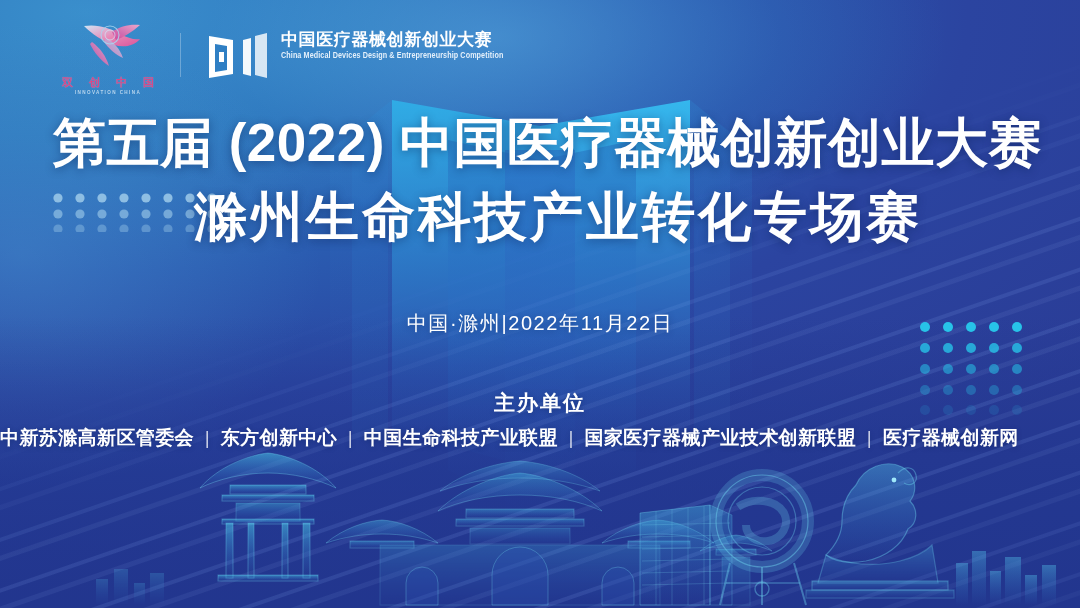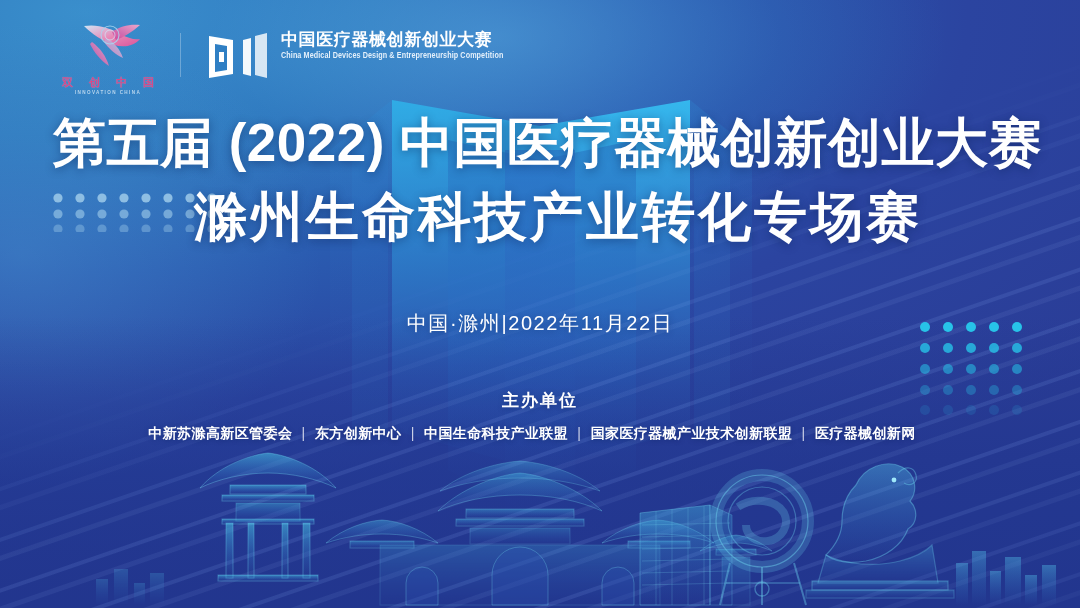--- a/index.html
+++ b/index.html
@@ -111,26 +111,26 @@
   }
 
   .meta{
     position:absolute;left:0;right:0;top:310px;text-align:center;z-index:6;
     color:#fff;font-size:20px;font-weight:400;letter-spacing:1.6px;
     text-shadow:0 1px 6px rgba(8,30,85,.4);
   }
 
   .org-title{
     position:absolute;left:0;right:0;top:389px;text-align:center;z-index:6;
-    color:#fff;font-size:17px;font-weight:700;letter-spacing:2px;
+    color:#fff;font-size:21px;font-weight:700;letter-spacing:2px;
     text-shadow:0 1px 5px rgba(8,30,85,.4);
   }
   .org-list{
-    position:absolute;left:0;right:16px;top:425px;text-align:center;z-index:6;
-    color:#fff;font-size:14px;font-weight:700;letter-spacing:.4px;
+    position:absolute;left:0;right:16px;top:425px;z-index:6;
+    color:#fff;font-size:19px;font-weight:700;letter-spacing:.4px;
     white-space:nowrap;
     text-shadow:0 1px 5px rgba(8,30,85,.4);
   }
   .org-list .sep{opacity:.75;padding:0 5px;font-weight:400;}
 
   
   .skyline{position:absolute;left:0;bottom:0;width:1080px;height:175px;z-index:3;}
 </style>
 </head>
 <body>

